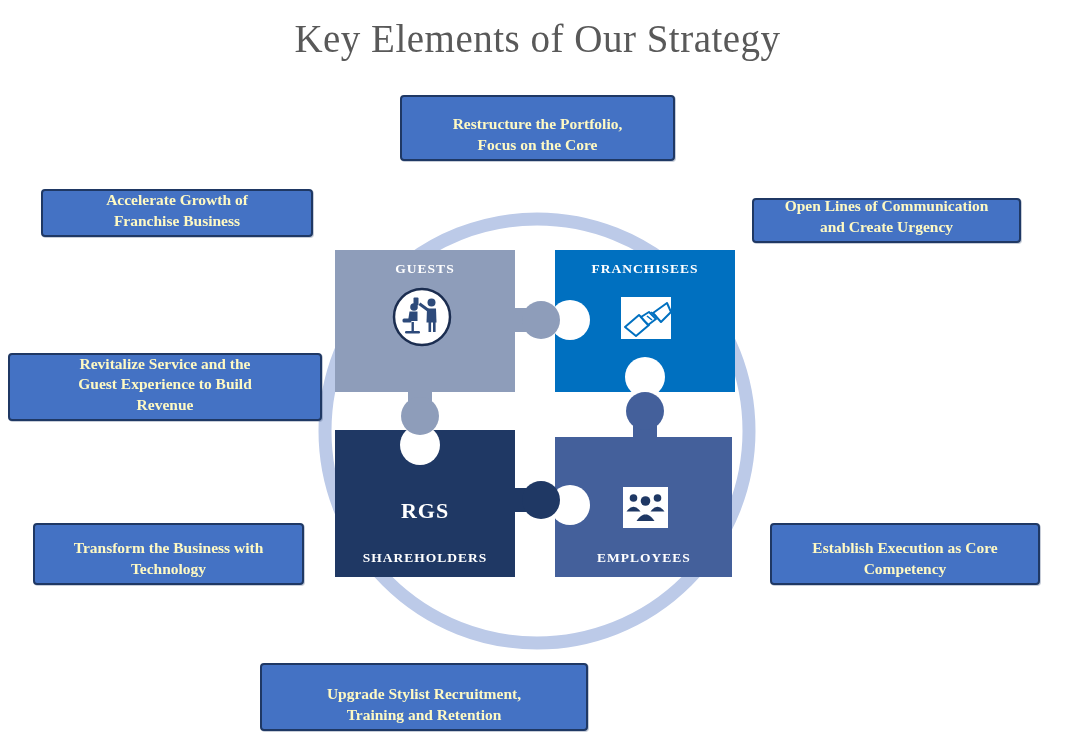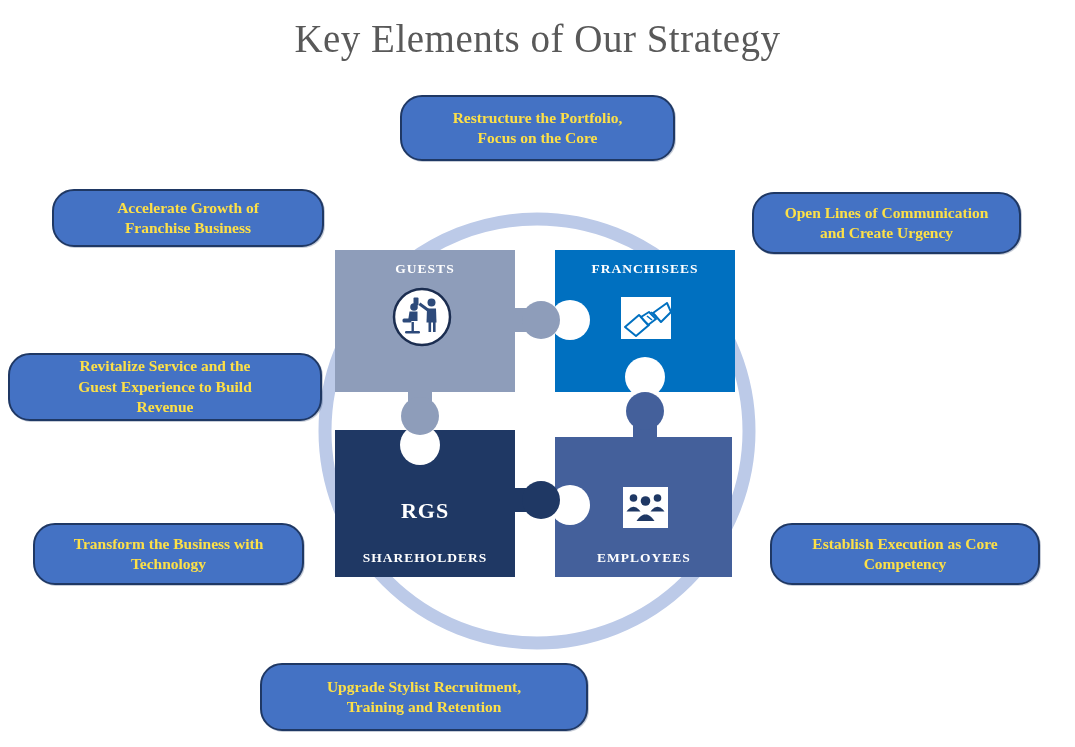--- a/index.html
+++ b/index.html
@@ -1,22 +1,22 @@
 <!DOCTYPE html>
 <html><head>
 <meta charset="utf-8">
 <style>
   html,body{margin:0;padding:0;background:#ffffff;}
   .stage{position:relative;width:1075px;height:747px;background:#ffffff;overflow:hidden;
          font-family:"Liberation Serif", serif;padding-left:8px;}
   .title{position:absolute;left:0;top:16px;width:1075px;text-align:center;
          font-size:39px;font-weight:400;color:#595959;letter-spacing:0.5px;}
   .box{position:absolute;box-sizing:border-box;background:#4472C4;border:2.5px solid #1F3864;
-       border-radius:22px;display:flex;align-items:center;justify-content:center;
-       text-align:center;color:#fde047;font-weight:bold;font-size:15.5px;line-height:1.32;
+       border-radius:4px;display:flex;align-items:flex-end;justify-content:center;
+       text-align:center;color:#fef9c3;font-weight:bold;font-size:15.5px;line-height:1.32;
        padding:4px 8px;box-shadow:1px 1px 0 rgba(31,56,100,.25);}
   .box span{white-space:pre-line;}
   svg{position:absolute;left:0;top:0;}
   .plabel{fill:#ffffff;font-family:"Liberation Serif",serif;font-weight:bold;
           font-size:13.5px;letter-spacing:1px;text-anchor:middle;}
   .plabel-big{fill:#ffffff;font-family:"Liberation Serif",serif;font-weight:bold;
           font-size:22px;letter-spacing:1px;text-anchor:middle;}
 </style>
 </head>
 <body>
@@ -108,25 +108,25 @@
     <text x="645" y="273" class="plabel">FRANCHISEES</text>
     <text x="425" y="518" class="plabel-big">RGS</text>
     <text x="425" y="562" class="plabel">SHAREHOLDERS</text>
     <text x="644" y="562" class="plabel">EMPLOYEES</text>
   </svg>
 
   <div class="box" style="left:400px;top:95px;width:275px;height:66px">
     <span>Restructure the Portfolio,
 Focus on the Core</span>
   </div>
-  <div class="box" style="left:52px;top:189px;width:272px;height:58px">
+  <div class="box" style="left:41px;top:189px;width:272px;height:48px">
     <span>Accelerate Growth of
 Franchise Business</span>
   </div>
-  <div class="box" style="left:752px;top:192px;width:269px;height:62px">
+  <div class="box" style="left:752px;top:198px;width:269px;height:45px">
     <span>Open Lines of Communication
 and Create Urgency</span>
   </div>
   <div class="box" style="left:8px;top:353px;width:314px;height:68px">
     <span>Revitalize Service and the
 Guest Experience to Build
 Revenue</span>
   </div>
   <div class="box" style="left:770px;top:523px;width:270px;height:62px">
     <span>Establish Execution as Core

